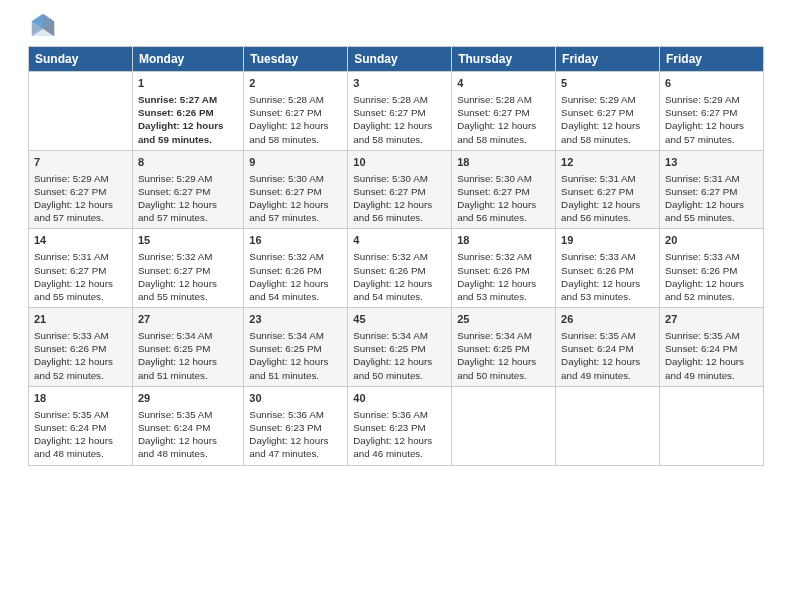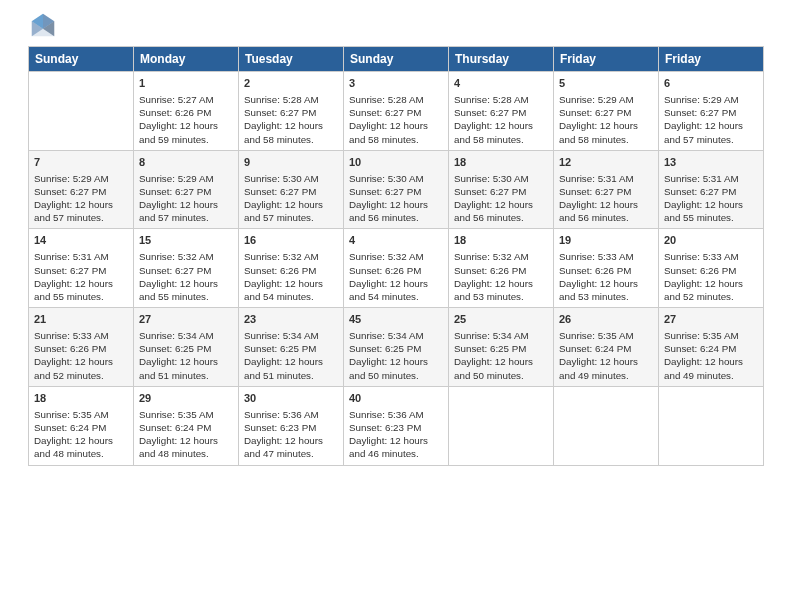--- a/index.html
+++ b/index.html
@@ -121,21 +121,21 @@
           <th>Thursday</th>
           <th>Friday</th>
           <th>Friday</th>
         </tr>
     </thead>
     <tbody id="calendar-body">
         <tr>
           <td></td>
           <td>
             <span class="day-num">1</span>
-            <div class="day-info" style="white-space: pre-line;">Sunrise: 5:27 AM
+            <div class="day-info" style="white-space: pre-line; font-weight: bold;">Sunrise: 5:27 AM
 Sunset: 6:26 PM
 Daylight: 12 hours
 and 59 minutes.</div>
           </td>
           <td>
             <span class="day-num">2</span>
             <div class="day-info" style="white-space: pre-line;">Sunrise: 5:28 AM
 Sunset: 6:27 PM
 Daylight: 12 hours
 and 58 minutes.</div>

